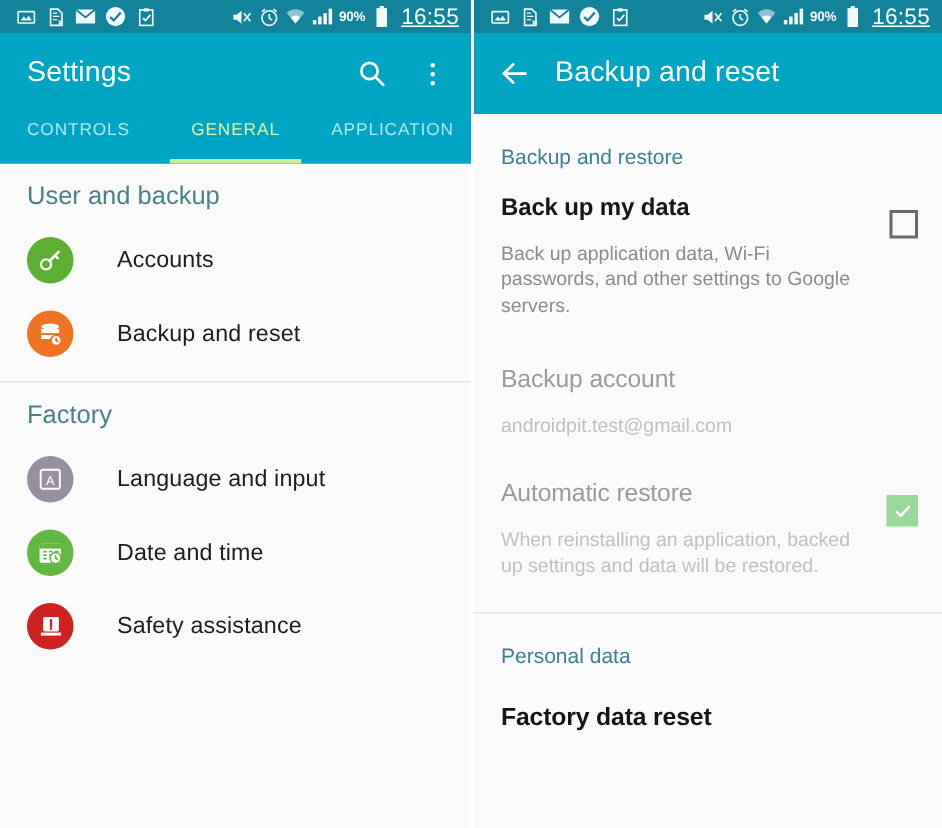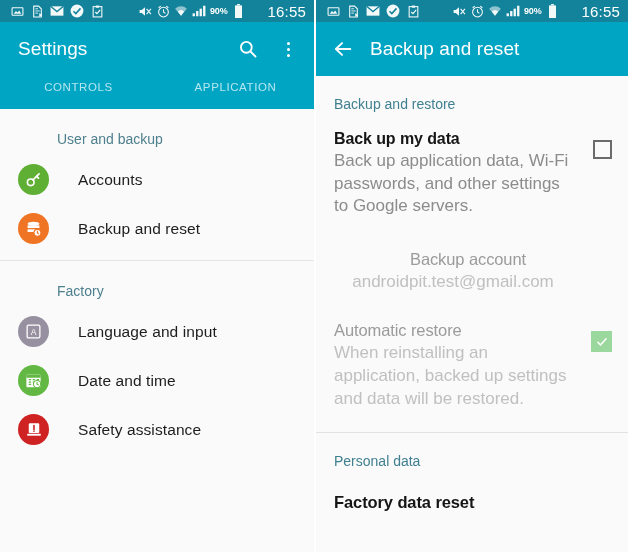--- a/index.html
+++ b/index.html
@@ -60,22 +60,23 @@
   }
   .sicon svg { display: block; }
   .batt-pct {
     font-size: 9px;
     font-weight: bold;
     letter-spacing: -0.2px;
   }
   .clock {
     font-size: 15px;
     letter-spacing: 0.2px;
-    margin-left: 18px;
+    margin-left: 2px;
     padding-right: 2px;
+    text-decoration: underline;
   }
 
   
   .appbar {
     height: 54px;
     background: #00a5c4;
     display: flex;
     align-items: center;
     padding: 0 14px 0 18px;
     color: #ffffff;
@@ -158,24 +159,23 @@
     border-radius: 1px;
   }
 
   
   .list {
     background: #fafafa;
     height: calc(552px - 22px - 54px - 33px);
     overflow: hidden;
   }
   .section-header {
-    font-size: 14px;
+    font-size: 17px;
     color: #4d7f8c;
-    padding: 22px 0 8px 18px;
-    margin-left: 39px;
+    padding: 12px 0 8px 18px;
   }
   .row {
     display: flex;
     align-items: center;
     padding: 9px 0 9px 18px;
     cursor: pointer;
     gap: 13px;
   }
   .row-icon {
     width: 31px;
@@ -221,24 +221,24 @@
     color: #161616;
     font-weight: bold;
     letter-spacing: -0.1px;
   }
   .pref-title.dim {
     color: #9b9b9b;
     font-weight: normal;
     font-size: 16.5px;
   }
   .pref-sub {
-    font-size: 17px;
+    font-size: 13px;
     color: #8c8c8c;
     line-height: 1.33;
-    margin-top: 2px;
+    margin-top: 12px;
     max-width: 238px;
   }
   .pref-sub.light { color: #c0c0c0; }
   .checkbox {
     width: 19px;
     height: 19px;
     border: 2px solid #6b6b6b;
     background: #fafafa;
     margin-top: 10px;
     flex: 0 0 19px;
@@ -363,20 +363,21 @@
               <i></i>
               <i></i>
               <i></i>
             </div>
         </div>
       </div>
     </div>
 
     <div class="tabs">
       <div class="tab">CONTROLS</div>
+      <div class="tab active">GENERAL</div>
       <div class="tab">APPLICATION</div>
     </div>
 
     <div class="list">
 
       <div class="section-header">User and backup</div>
 
       <div class="row">
         <span class="row-icon" style="background:#5faf35">
           <svg width="19" height="19" viewBox="0 0 24 24">
@@ -535,21 +536,21 @@
       <div class="sec-title">Backup and restore</div>
 
       <div class="pref">
         <div class="pref-text">
           <div class="pref-title">Back up my data</div>
           <div class="pref-sub">Back up application data, Wi-Fi passwords, and other settings to Google servers.</div>
         </div>
         <div class="checkbox"></div>
       </div>
 
-      <div class="pref" style="padding-top:22px;text-align:center;">
+      <div class="pref" style="padding-top:22px;">
         <div class="pref-text">
           <div class="pref-title dim">Backup account</div>
           <div class="pref-sub light">androidpit.test@gmail.com</div>
         </div>
       </div>
 
       <div class="pref" style="padding-top:18px;">
         <div class="pref-text">
           <div class="pref-title dim">Automatic restore</div>
           <div class="pref-sub light">When reinstalling an application, backed up settings and data will be restored.</div>

